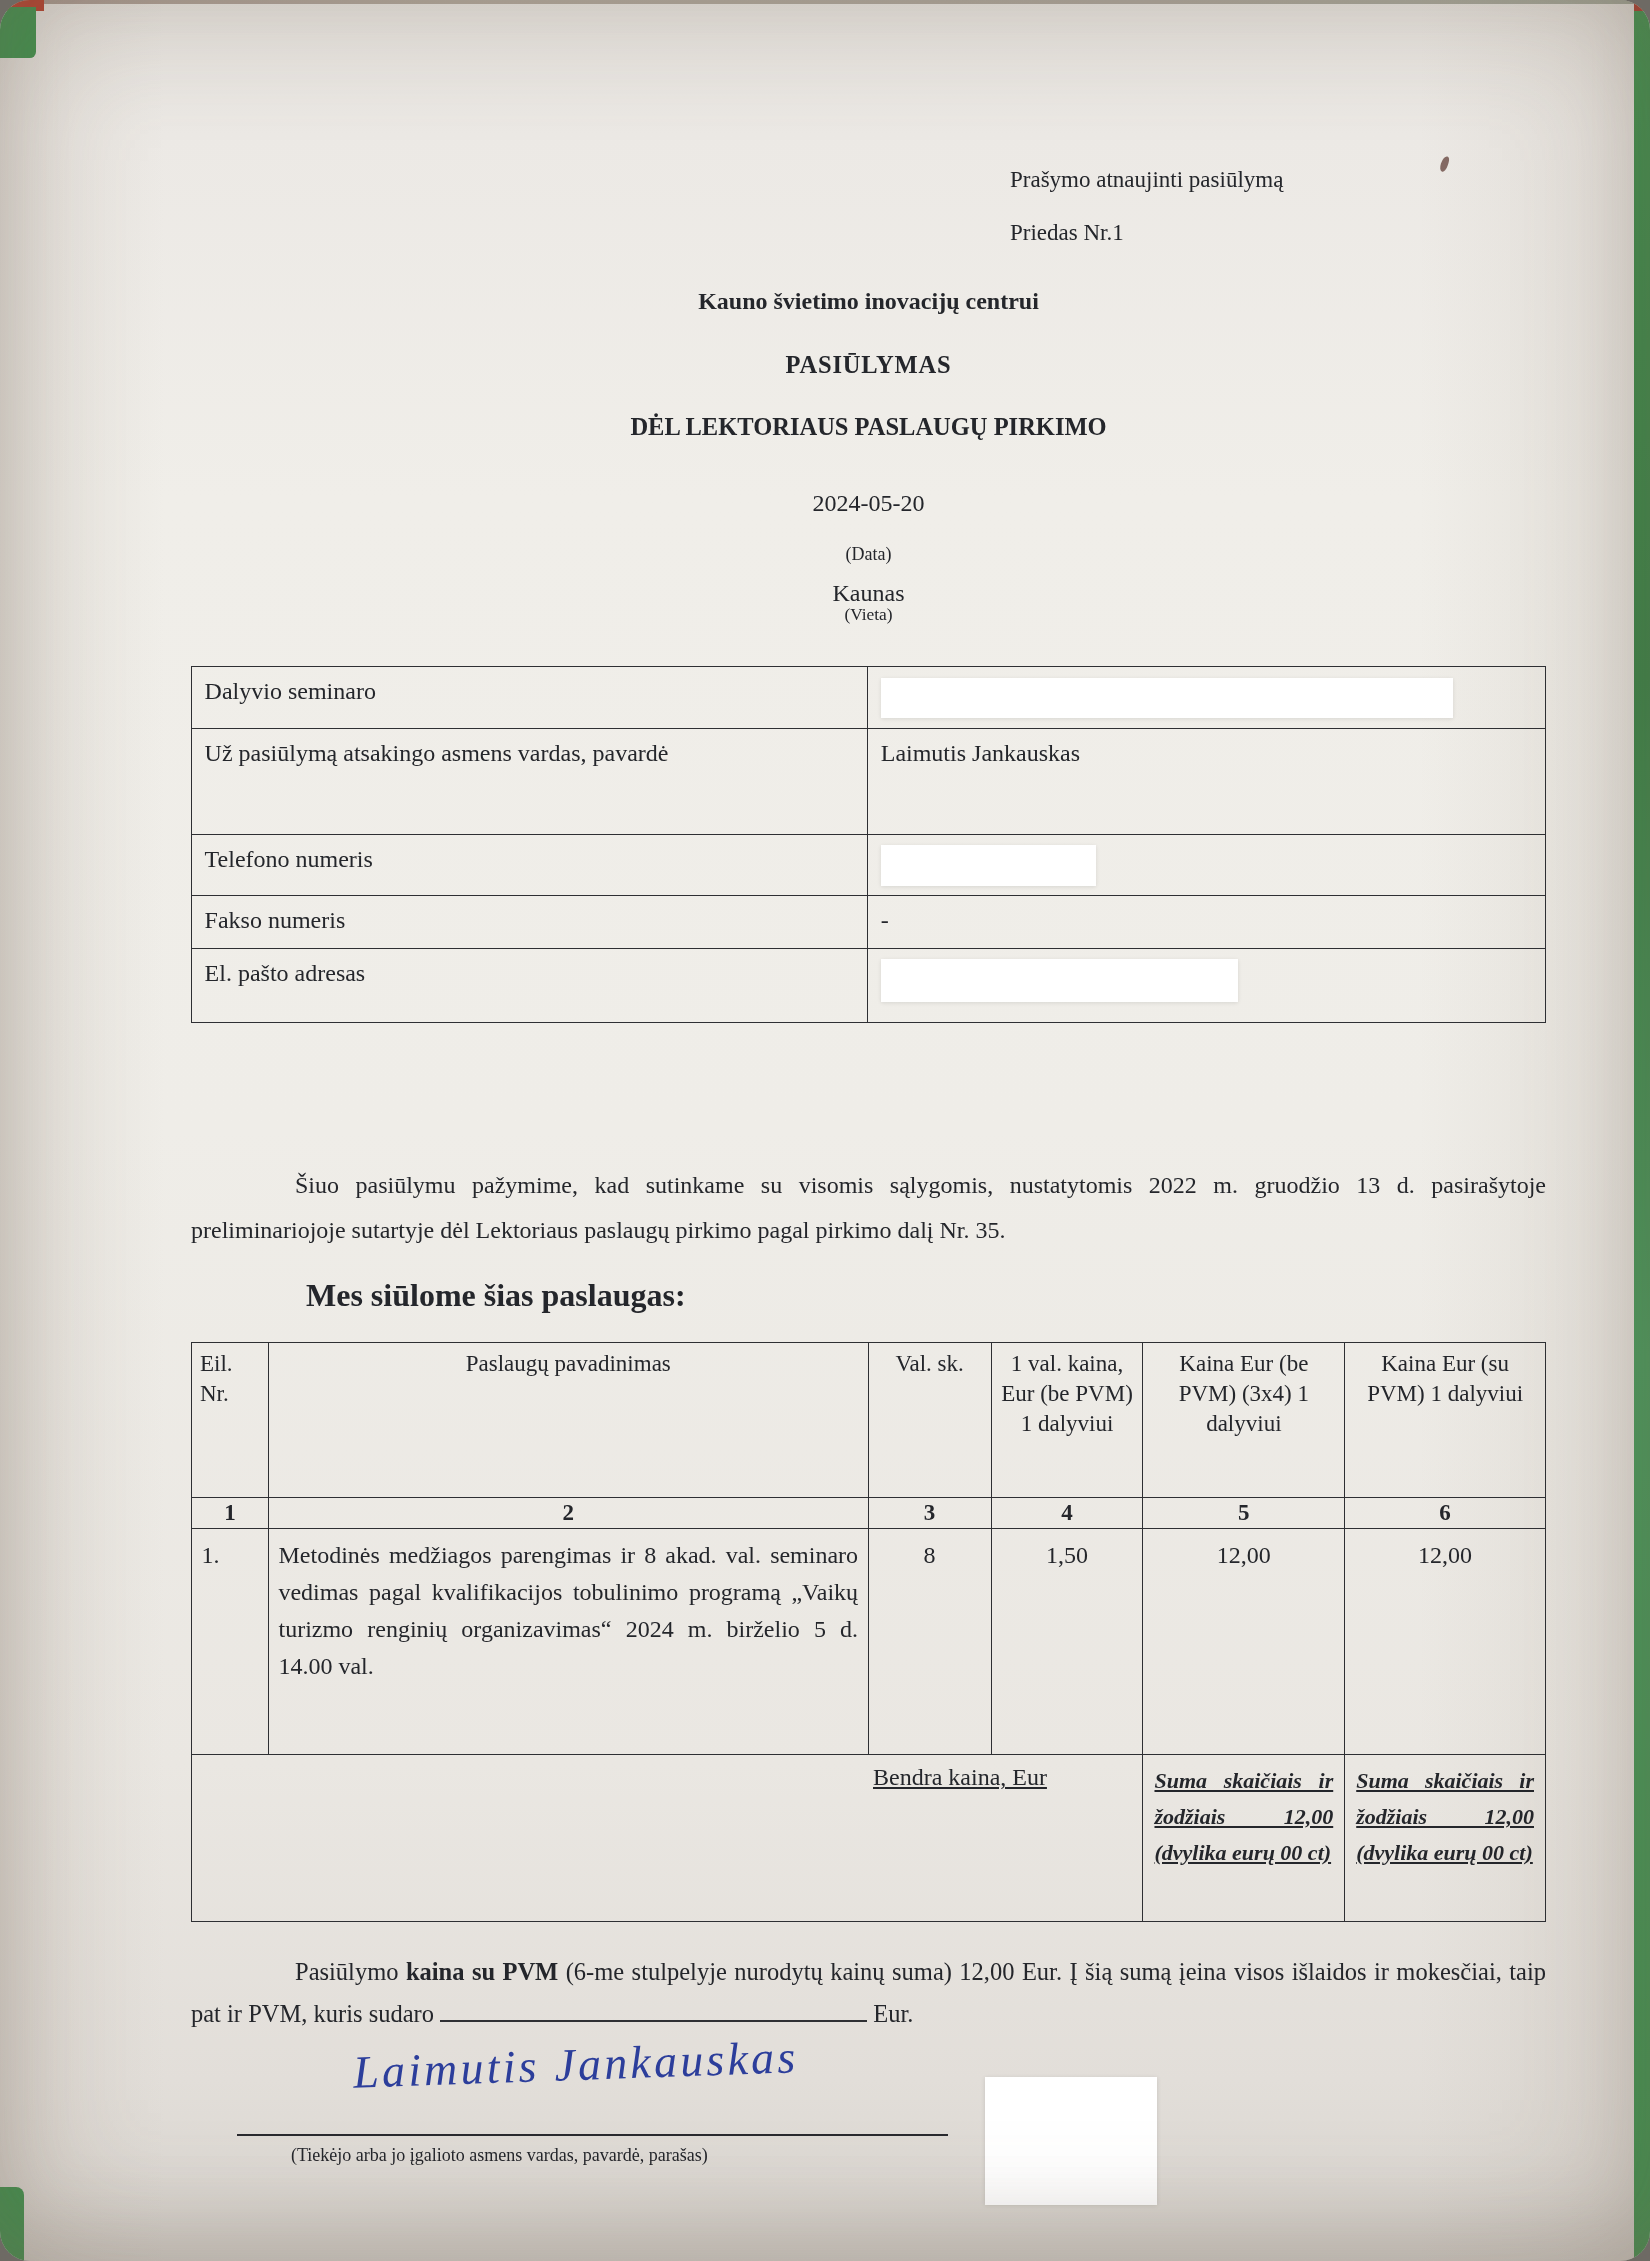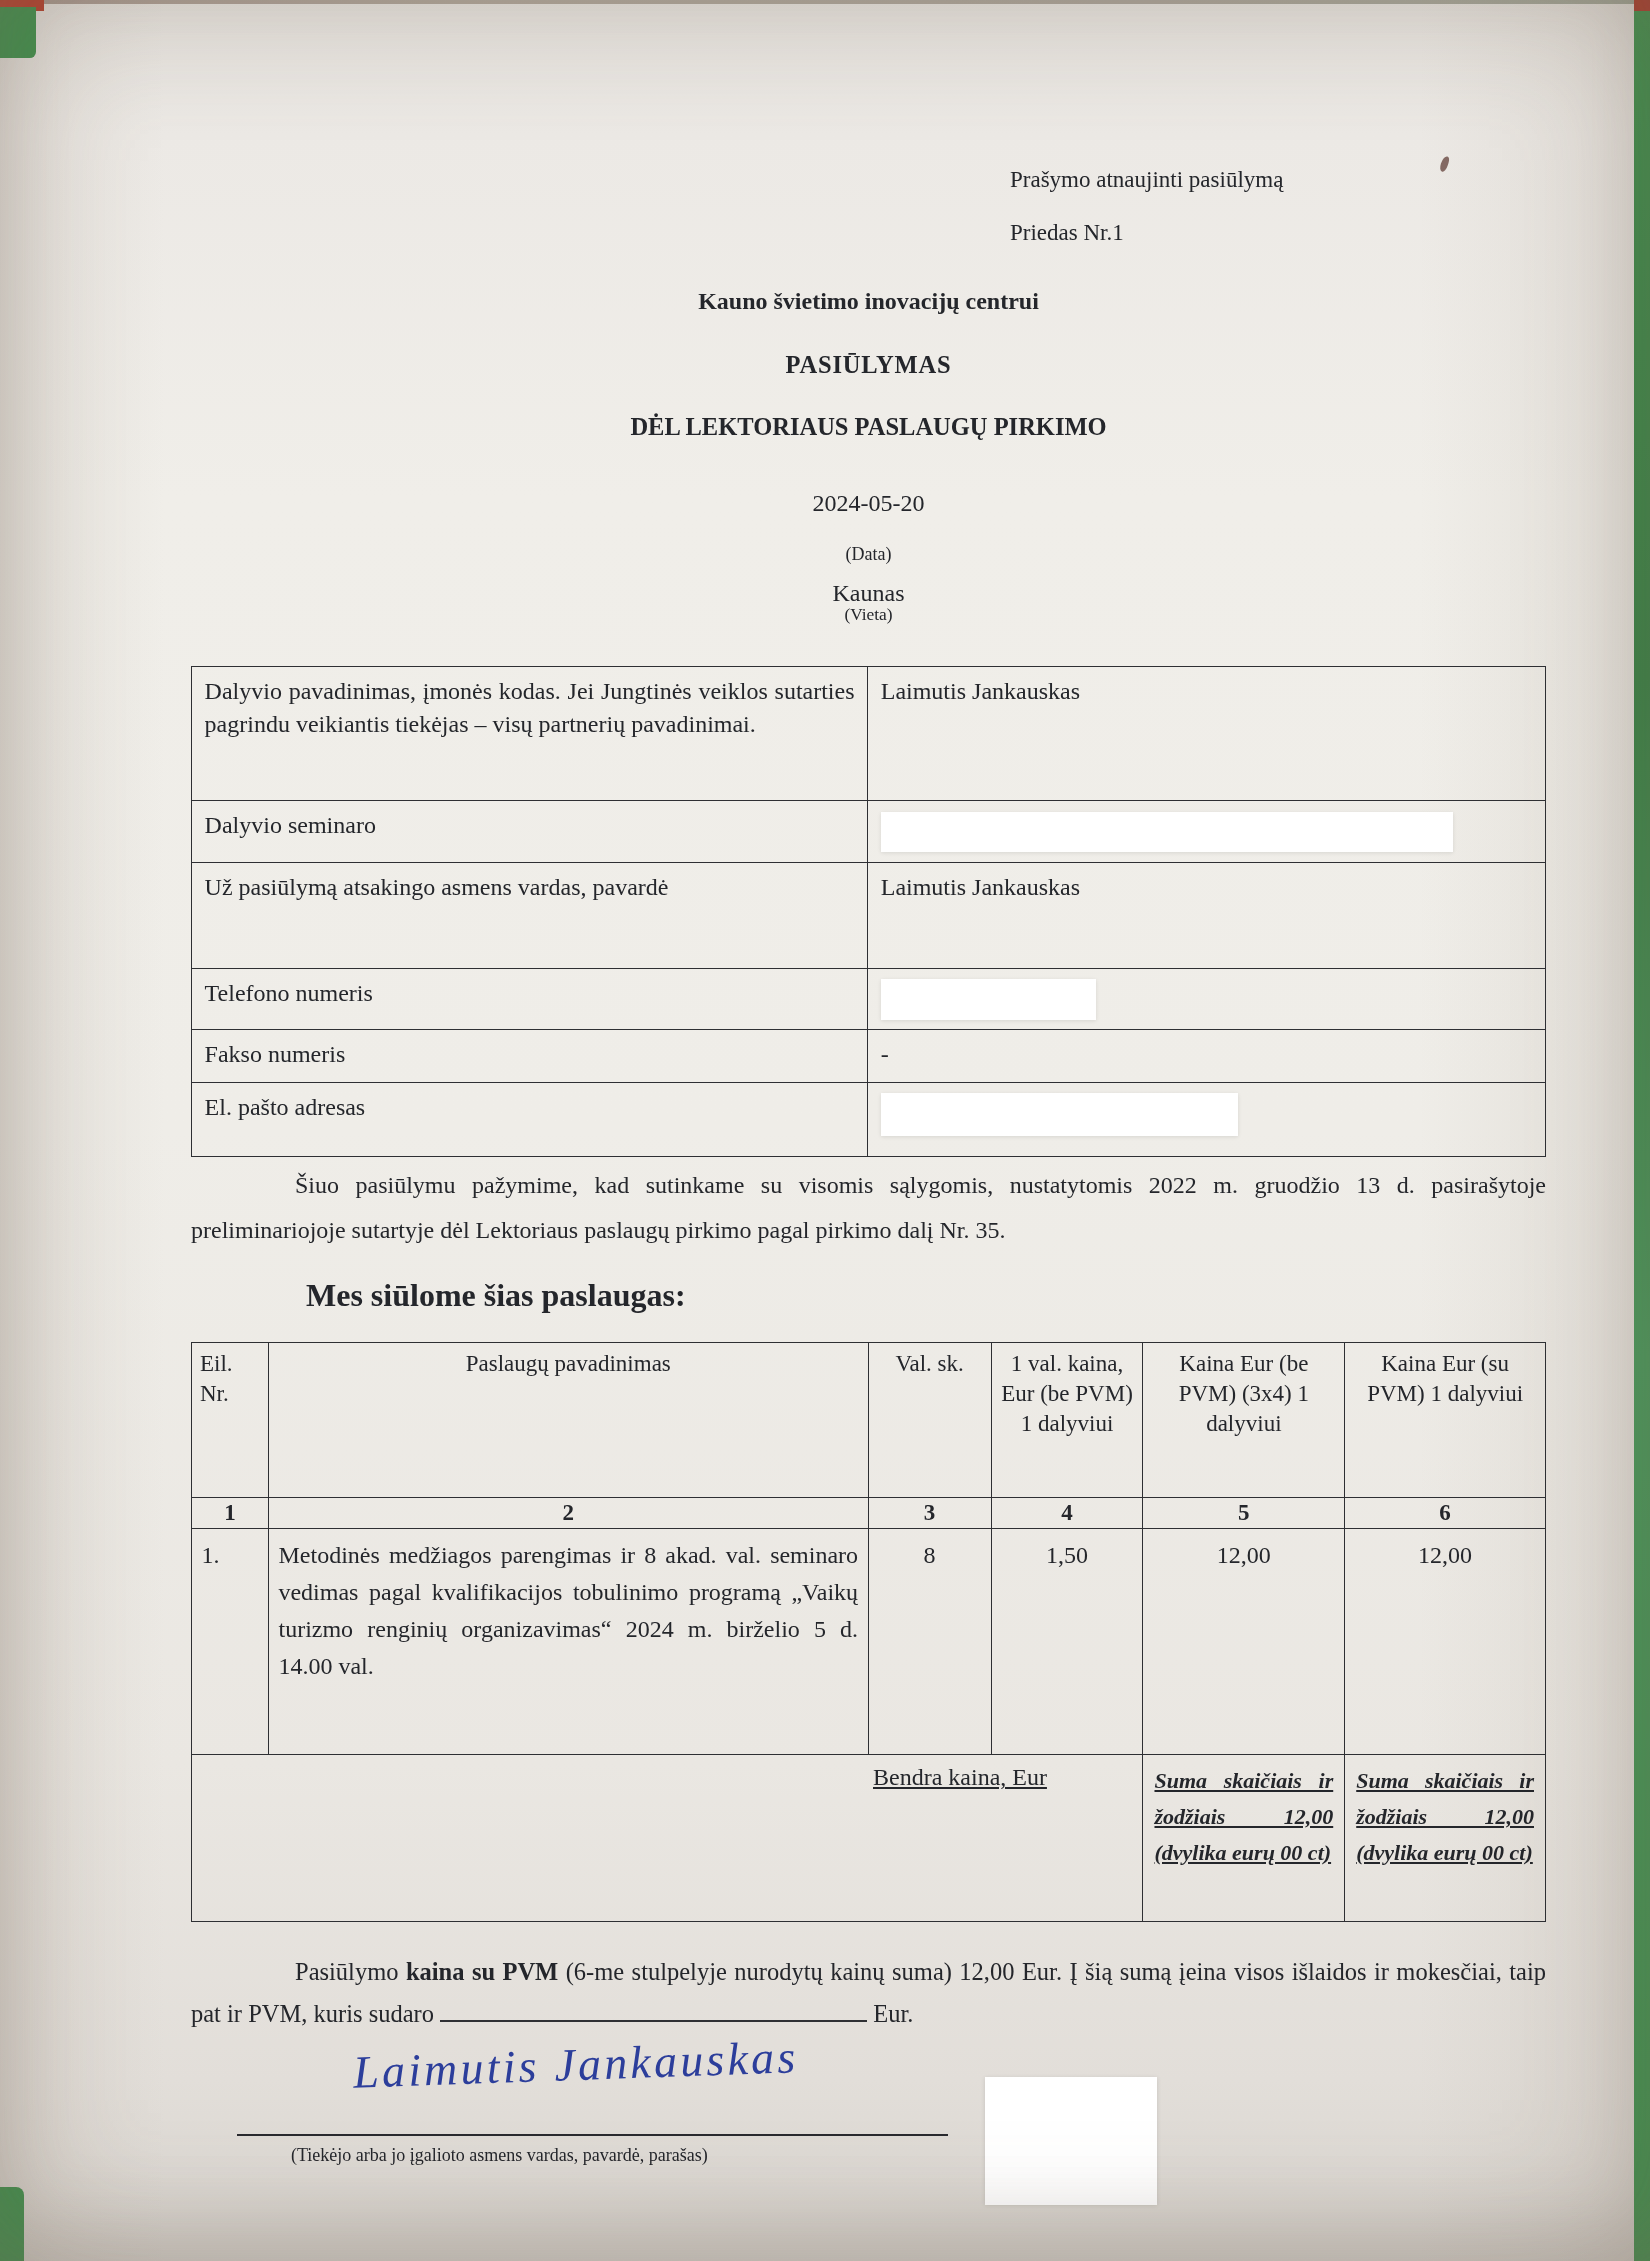--- a/index.html
+++ b/index.html
@@ -2,20 +2,21 @@
 <html style="font-size:12.6px"><head>
 <meta charset="utf-8">
 <style>
   html,body{margin:0;padding:0;background:#6e6a64;}
   .page{
     position:relative;width:1650px;height:2261px;overflow:hidden;
     font-family:"Liberation Serif","DejaVu Serif",serif;color:#24262b;
     background-image:
       linear-gradient(90deg, rgba(185,175,162,.20), rgba(255,255,255,0) 10%, rgba(255,255,255,0) 86%, rgba(175,165,152,.22)),
       linear-gradient(180deg,#e5e2dd 0%,#ece9e5 6%,#f0eee9 22%,#efede8 50%,#eae7e2 78%,#e2ded9 92%,#d8d4ce 100%);
+    border-radius: 30px;
   }
   .vignette{position:absolute;inset:0;pointer-events:none;
     box-shadow:inset 0 0 134px rgba(118,104,90,.30), inset 0 -36px 71px rgba(112,99,87,.18);}
   
   .edge-top{position:absolute;left:0;top:0;width:100%;height:4px;opacity:.5;
     background:linear-gradient(90deg,#6c4f41,#7b6a57 30%,#6f6454 70%,#5e6a52);}
   .edge-right{position:absolute;top:0;right:0;width:16px;height:100%;
     background:linear-gradient(180deg,#a63b2a 0px,#a63b2a 11px,#3f8e4b 11px,#378043 30%,#48985a 60%,#3f8e4b 100%);}
   .corner-tl-red{position:absolute;left:0;top:0;width:44px;height:11px;background:#b23f2c;}
   .corner-tl-green{position:absolute;left:0;top:7.1px;width:36px;height:51px;background:#3f8e4b;border-radius:0 0 6.3px 0;}
@@ -94,24 +95,20 @@
     <p class="center h-date-label">(Data)</p>
     <p class="center h-place">Kaunas</p>
     <p class="center h-place-label">(Vieta)</p>
 
     <table class="info-table">
       <colgroup>
           <col style="width:677px">
           <col style="width:678px">
         </colgroup>
       <tbody>
-        <tr>
-          <td class="justify" style="height:117px">Dalyvio pavadinimas, įmonės kodas. Jei Jungtinės veiklos sutarties pagrindu veikiantis tiekėjas – visų partnerių pavadinimai.</td>
-          <td>Laimutis Jankauskas</td>
-        </tr>
         <tr>
           <td style="height:45px">Dalyvio seminaro</td>
           <td>
             <span class="redact redact-address"></span>
           </td>
         </tr>
         <tr>
           <td style="height:89px">Už pasiūlymą atsakingo asmens vardas, pavardė</td>
           <td>Laimutis Jankauskas</td>
         </tr>

